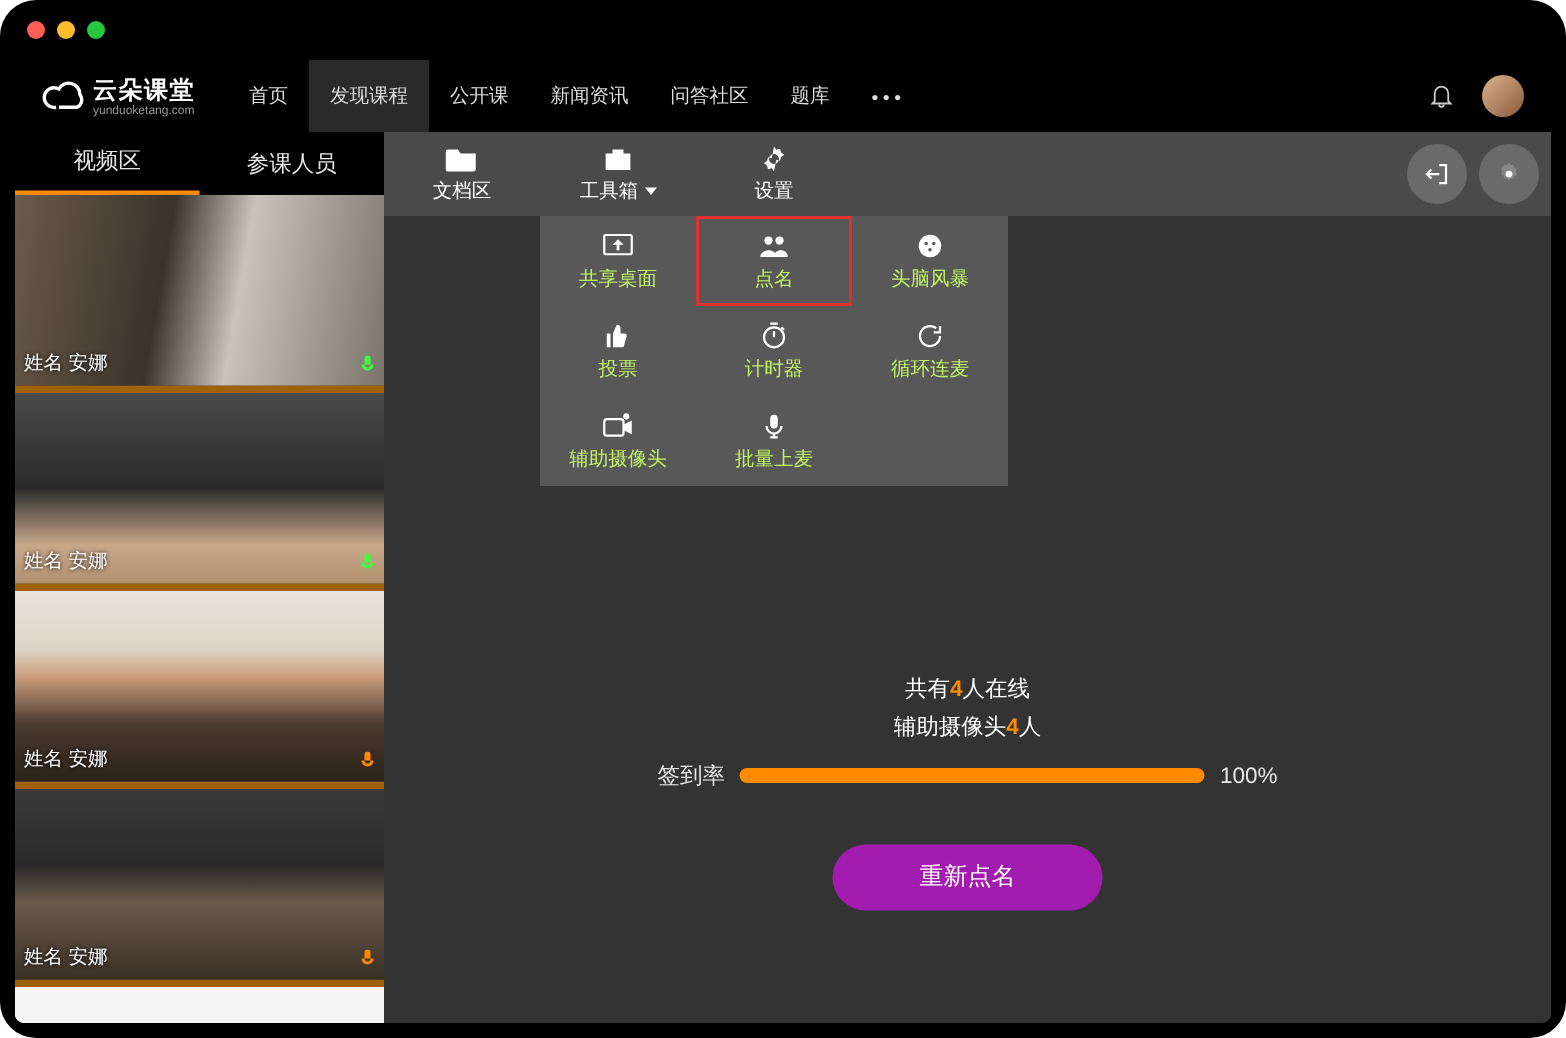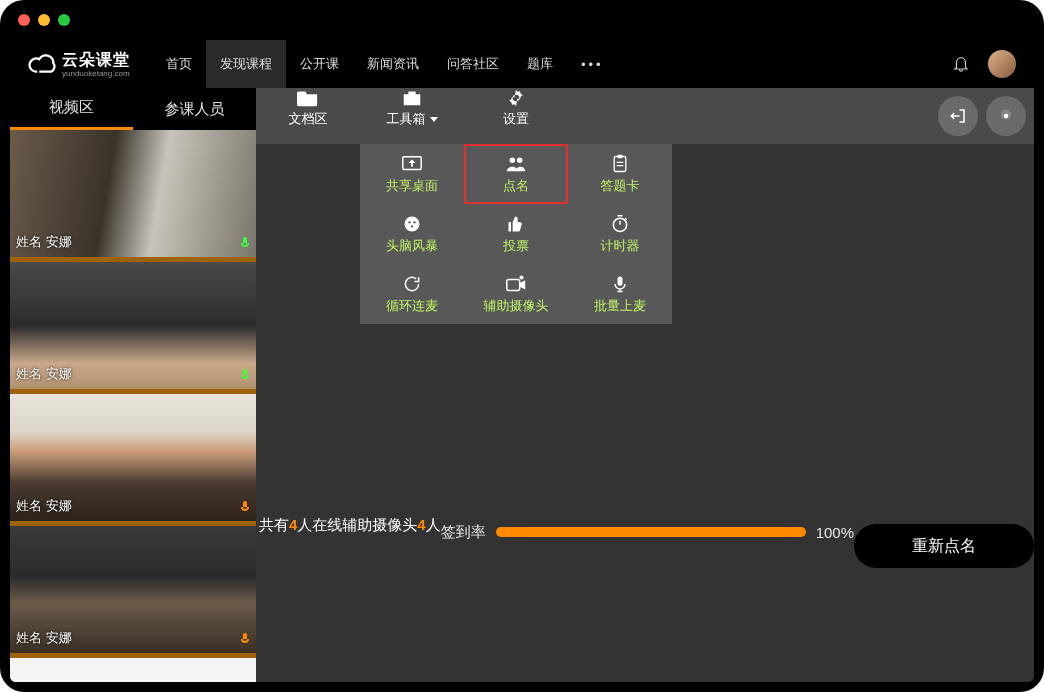--- a/index.html
+++ b/index.html
@@ -36,38 +36,38 @@
 .name-tag { position:absolute; left:6px; bottom:6px; color:#fff; font-size:13px; text-shadow:0 0 3px #000; }
 .mic-ico { position:absolute; right:6px; bottom:6px; width:10px; height:14px; }
 .vt1 .thumb { position:absolute; inset:0; background:linear-gradient(100deg,#6b5b4a 0%,#3a332b 40%,#c8c4bb 60%,#7a746a 100%); }
 .vt2 .thumb { position:absolute; inset:0; background:linear-gradient(180deg,#4a4a4a 0%,#2b2b2b 50%,#c9a88a 80%,#b0906f 100%); }
 .vt3 .thumb { position:absolute; inset:0; background:linear-gradient(180deg,#e8e4da 0%,#dcd6c8 30%,#cc9d7a 45%,#4a3a30 70%,#2b2218 100%); }
 .vt4 .thumb { position:absolute; inset:0; background:linear-gradient(180deg,#3a3a3a 0%,#2a2a2a 40%,#6a5a4a 60%,#3a2f25 100%); }
 .vt5 .thumb { position:absolute; inset:0; background:#f5f5f5; }
 
 .main { flex:1; background:#333; display:flex; flex-direction:column; position:relative; color:#e6e6e6; }
 .toolbar { height:56px; background:#4a4a4a; display:flex; align-items:stretch; }
-.tb-item { width:104px; display:flex; flex-direction:column; align-items:center; justify-content:flex-start; gap:2px; font-size:13px; color:#fff; cursor:pointer; }
+.tb-item { width:104px; display:flex; flex-direction:column; align-items:center; justify-content:center; gap:2px; font-size:13px; color:#fff; cursor:pointer; }
 .tb-item svg { width:22px; height:20px; }
 .tb-item .caret { display:inline-block; margin-left:4px; border-left:4px solid transparent; border-right:4px solid transparent; border-top:5px solid #fff; vertical-align:middle; }
 .tb-spacer { flex:1; }
 .tb-round { width:40px; height:40px; border-radius:50%; background:#6a6a6a; display:flex; align-items:center; justify-content:center; margin:8px 8px 0 0; cursor:pointer; }
 .tb-round svg { width:18px; height:18px; }
 
 .dropdown { position:absolute; top:56px; left:104px; width:312px; background:rgba(90,90,90,0.96); display:grid; grid-template-columns:repeat(3,1fr); z-index:5; }
 .dd-item { height:60px; display:flex; flex-direction:column; align-items:center; justify-content:center; gap:3px; font-size:13px; color:#bef264; cursor:pointer; }
 .dd-item svg { width:22px; height:20px; }
 .dd-item.hi { outline:2px solid #e03030; outline-offset:-2px; }
 
-.content { flex:1; display:flex; flex-direction:row; align-items:center; justify-content:flex-end; padding-top:230px; }
+.content { flex:1; display:flex; flex-direction:column; align-items:center; justify-content:center; padding-top:230px; }
 .stat-line { font-size:15px; color:#fff; margin-bottom:6px; }
 .stat-line .num { color:#ff8a00; font-weight:600; }
 .progress-row { display:flex; align-items:center; gap:10px; margin-top:8px; font-size:15px; }
 .progress-bar { width:310px; height:10px; border-radius:5px; background:#ff8a00; }
-.action-btn { margin-top:36px; width:180px; height:44px; border-radius:22px; background:#000000; color:#fff; font-size:16px; display:flex; align-items:center; justify-content:center; cursor:pointer; border:none; }
+.action-btn { margin-top:36px; width:180px; height:44px; border-radius:22px; background:#a21caf; color:#fff; font-size:16px; display:flex; align-items:center; justify-content:center; cursor:pointer; border:none; }
 </style>
 </head>
 <body>
 
 <div class="window">
   <div class="traffic">
     <span class="tl-r"></span>
     <span class="tl-y"></span>
     <span class="tl-g"></span>
   </div>
@@ -190,28 +190,20 @@
           <div class="dd-item hi">
             <svg viewBox="0 0 24 20">
                 <circle cx="8" cy="6" r="3" fill="#fff"></circle>
                 <circle cx="16" cy="6" r="3" fill="#fff"></circle>
                 <path fill="#fff" d="M2 18c0-3 3-5 6-5s6 2 6 5zM12 18c0-3 2-5 5-5s5 2 5 5z"></path>
               </svg>
             <span>点名</span>
           </div>
           <div class="dd-item">
             <svg viewBox="0 0 24 24">
-                <rect x="5" y="3" width="14" height="18" rx="2" fill="none" stroke="#fff" stroke-width="1.6"></rect>
-                <rect x="9" y="1" width="6" height="4" rx="1" fill="#fff"></rect>
-                <path stroke="#fff" stroke-width="1.6" d="M8 10h8M8 14h8"></path>
-              </svg>
-            <span>答题卡</span>
-          </div>
-          <div class="dd-item">
-            <svg viewBox="0 0 24 24">
                 <circle cx="12" cy="12" r="9" fill="#fff"></circle>
                 <circle cx="9" cy="10" r="1.4" fill="#5a5a5a"></circle>
                 <circle cx="15" cy="10" r="1.4" fill="#5a5a5a"></circle>
                 <circle cx="12" cy="15" r="1.4" fill="#5a5a5a"></circle>
               </svg>
             <span>头脑风暴</span>
           </div>
           <div class="dd-item">
             <svg viewBox="0 0 24 24">
                 <path fill="#fff" d="M11 3a3 3 0 0 1 3 3v4h3a2 2 0 0 1 2 2l-2 7a2 2 0 0 1-2 2H8V10l3-7zM3 10h3v11H3z"></path>

